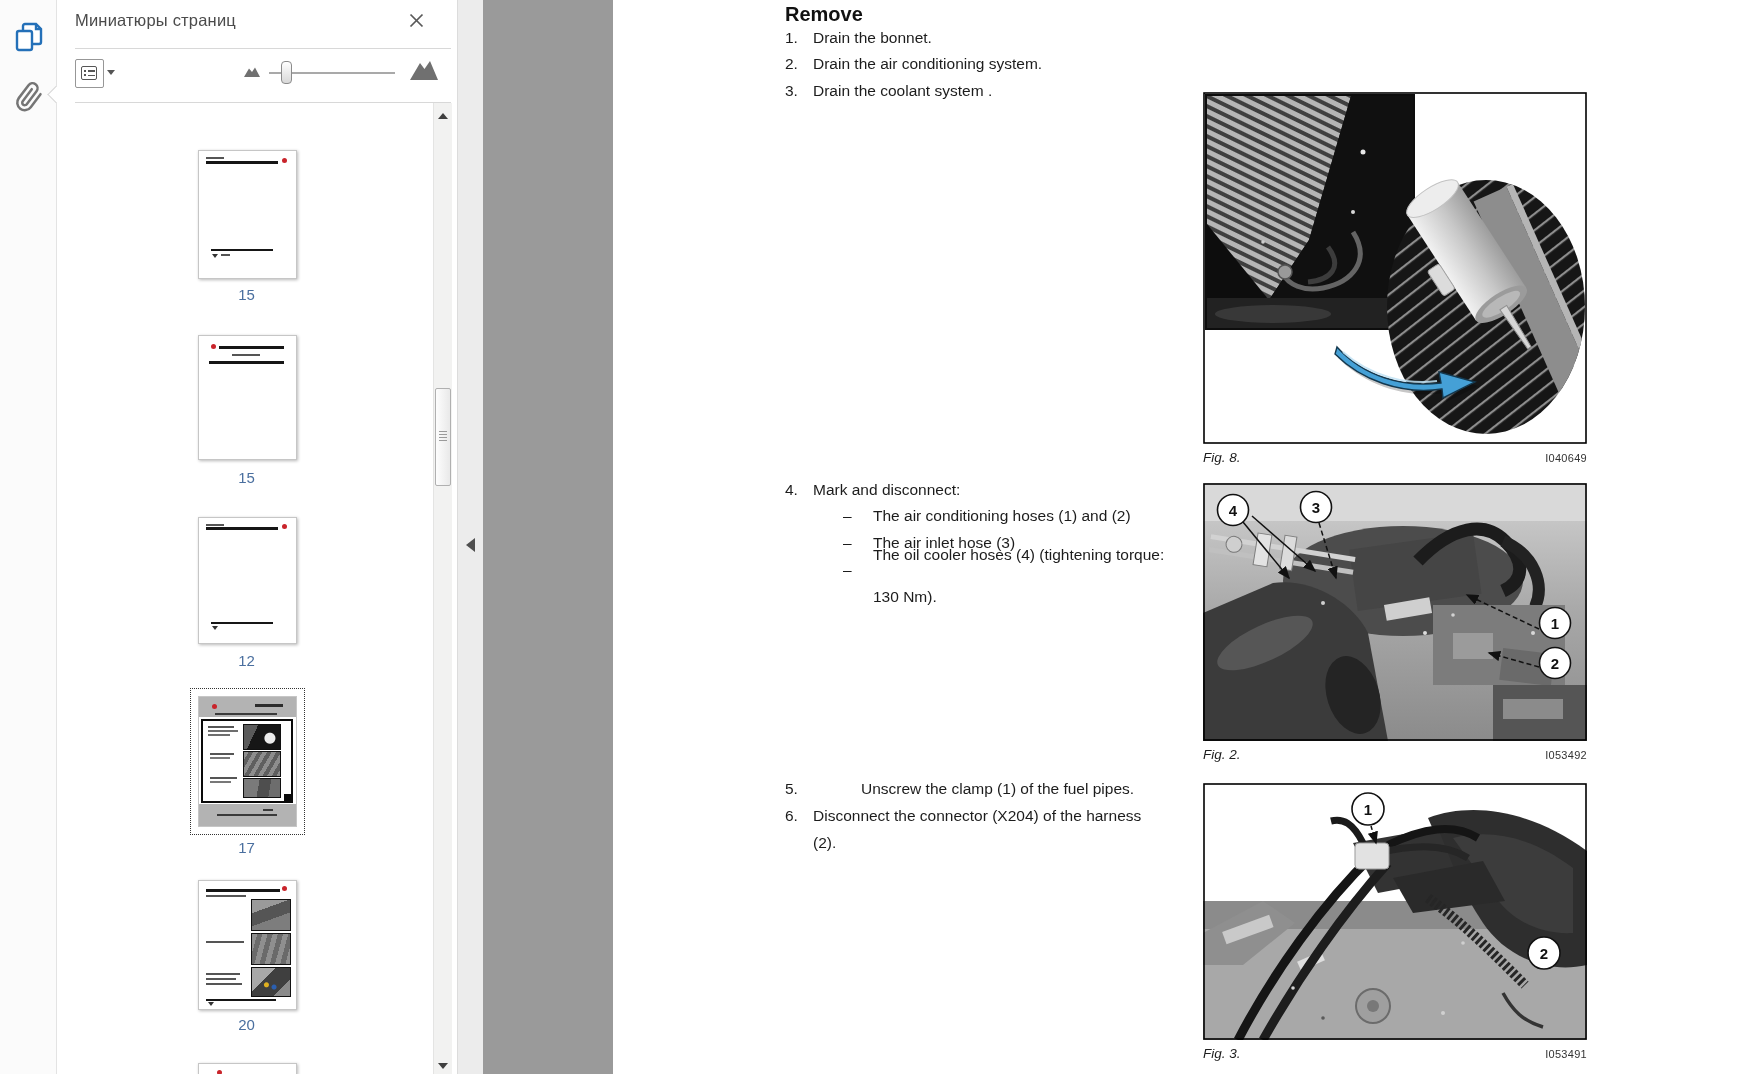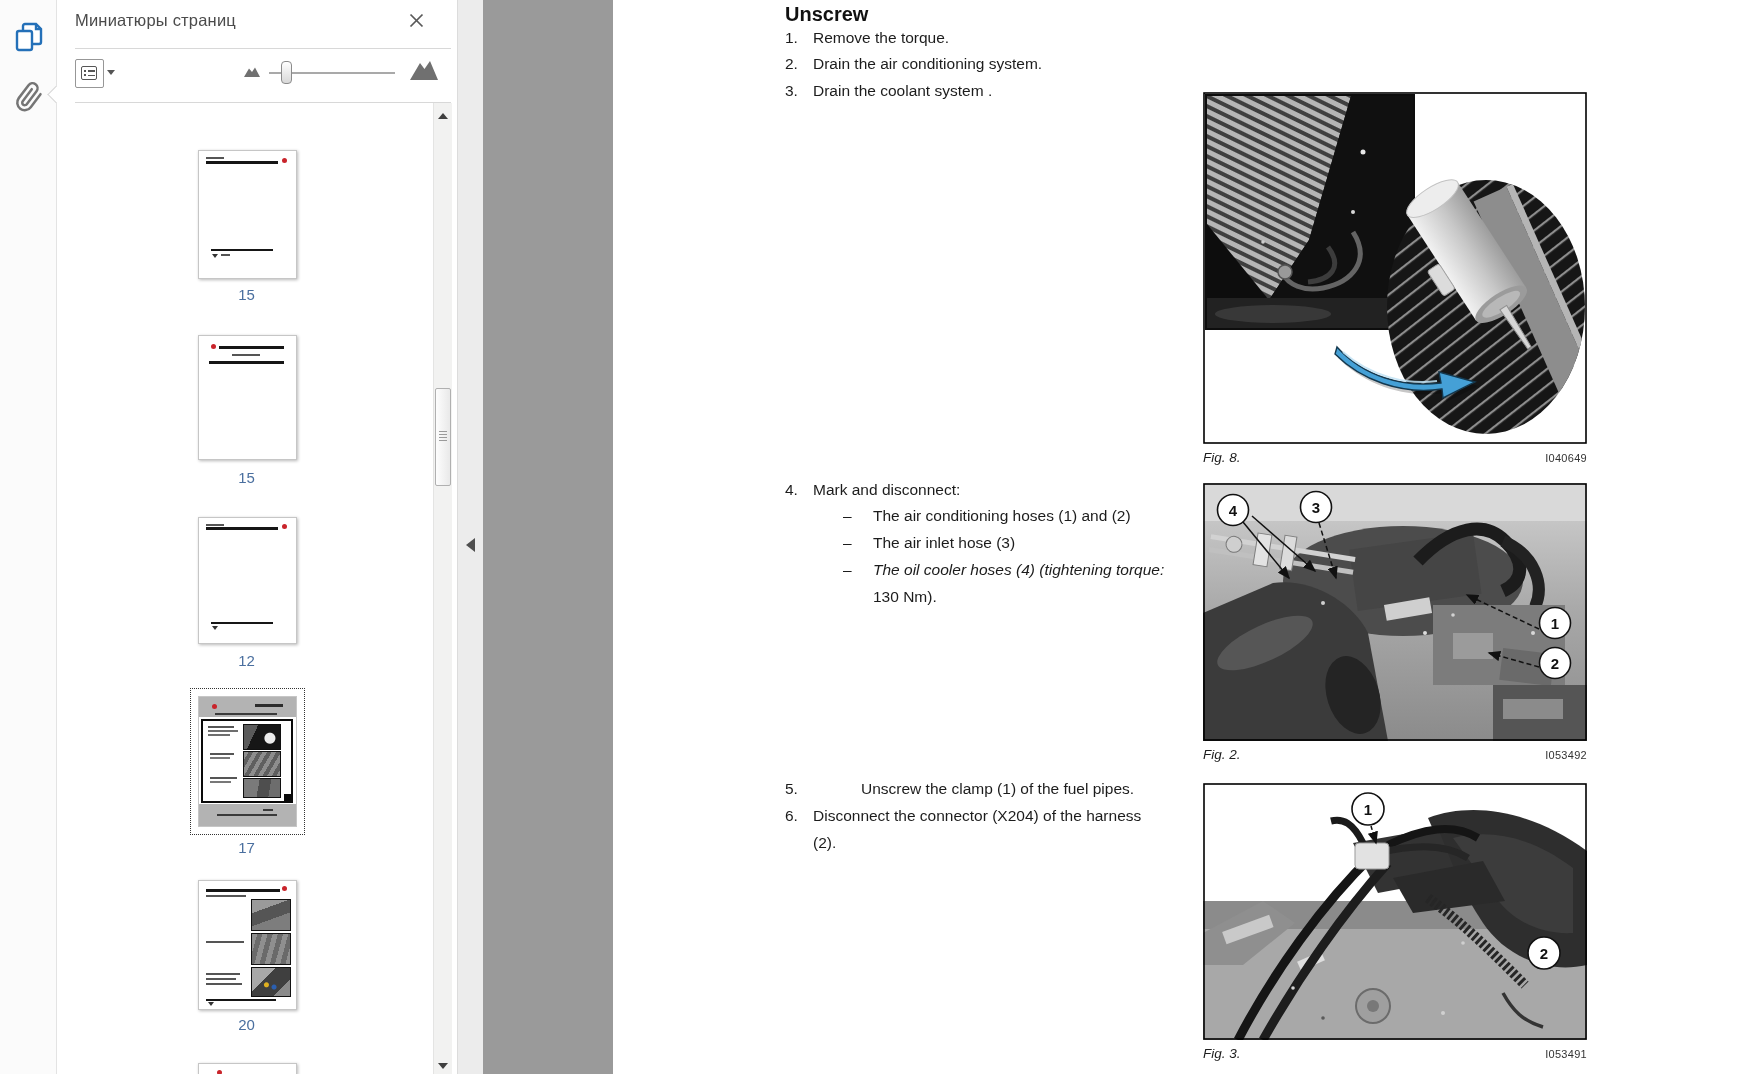--- a/index.html
+++ b/index.html
@@ -213,37 +213,37 @@
   </div>
 </div>
 
 <div class="strip">
   <div class="tri-left"></div>
 </div>
 <div class="gutter"></div>
 
 <div class="page">
 
-  <div class="h1">Unscrew</div>
+  <div class="h1">Remove</div>
 
   <div class="snum" style="top:29px;">1.</div>
-  <div class="stext" style="top:29px;">Remove the torque.</div>
+  <div class="stext" style="top:29px;">Drain the bonnet.</div>
   <div class="snum" style="top:55px;">2.</div>
   <div class="stext" style="top:55px;">Drain the air conditioning system.</div>
   <div class="snum" style="top:82px;">3.</div>
   <div class="stext" style="top:82px;">Drain the coolant system .</div>
 
   <div class="snum" style="top:481px;">4.</div>
   <div class="stext" style="top:481px;">Mark and disconnect:</div>
   <div class="sdash" style="top:507px;">–</div>
   <div class="ssub" style="top:507px;">The air conditioning hoses (1) and (2)</div>
   <div class="sdash" style="top:534px;">–</div>
   <div class="ssub" style="top:534px;">The air inlet hose (3)</div>
   <div class="sdash" style="top:561px;">–</div>
-  <div class="ssub" style="top:561px;font-style:italic;">The oil cooler hoses (4) (tightening torque:</div>
+  <div class="ssub" style="top:546px;">The oil cooler hoses (4) (tightening torque:</div>
   <div class="ssub" style="top:588px;">130 Nm).</div>
 
   <div class="snum" style="top:780px;">5.</div>
   <div class="stext" style="top:780px;margin-left:48px;">Unscrew the clamp (1) of the fuel pipes.</div>
   <div class="snum" style="top:807px;">6.</div>
   <div class="stext" style="top:807px;">Disconnect the connector (X204) of the harness</div>
   <div class="stext" style="top:834px;">(2).</div>
 
   <div class="fig" style="top:92px;height:352px;">
     <svg width="384" height="352" viewBox="0 0 384 352">

